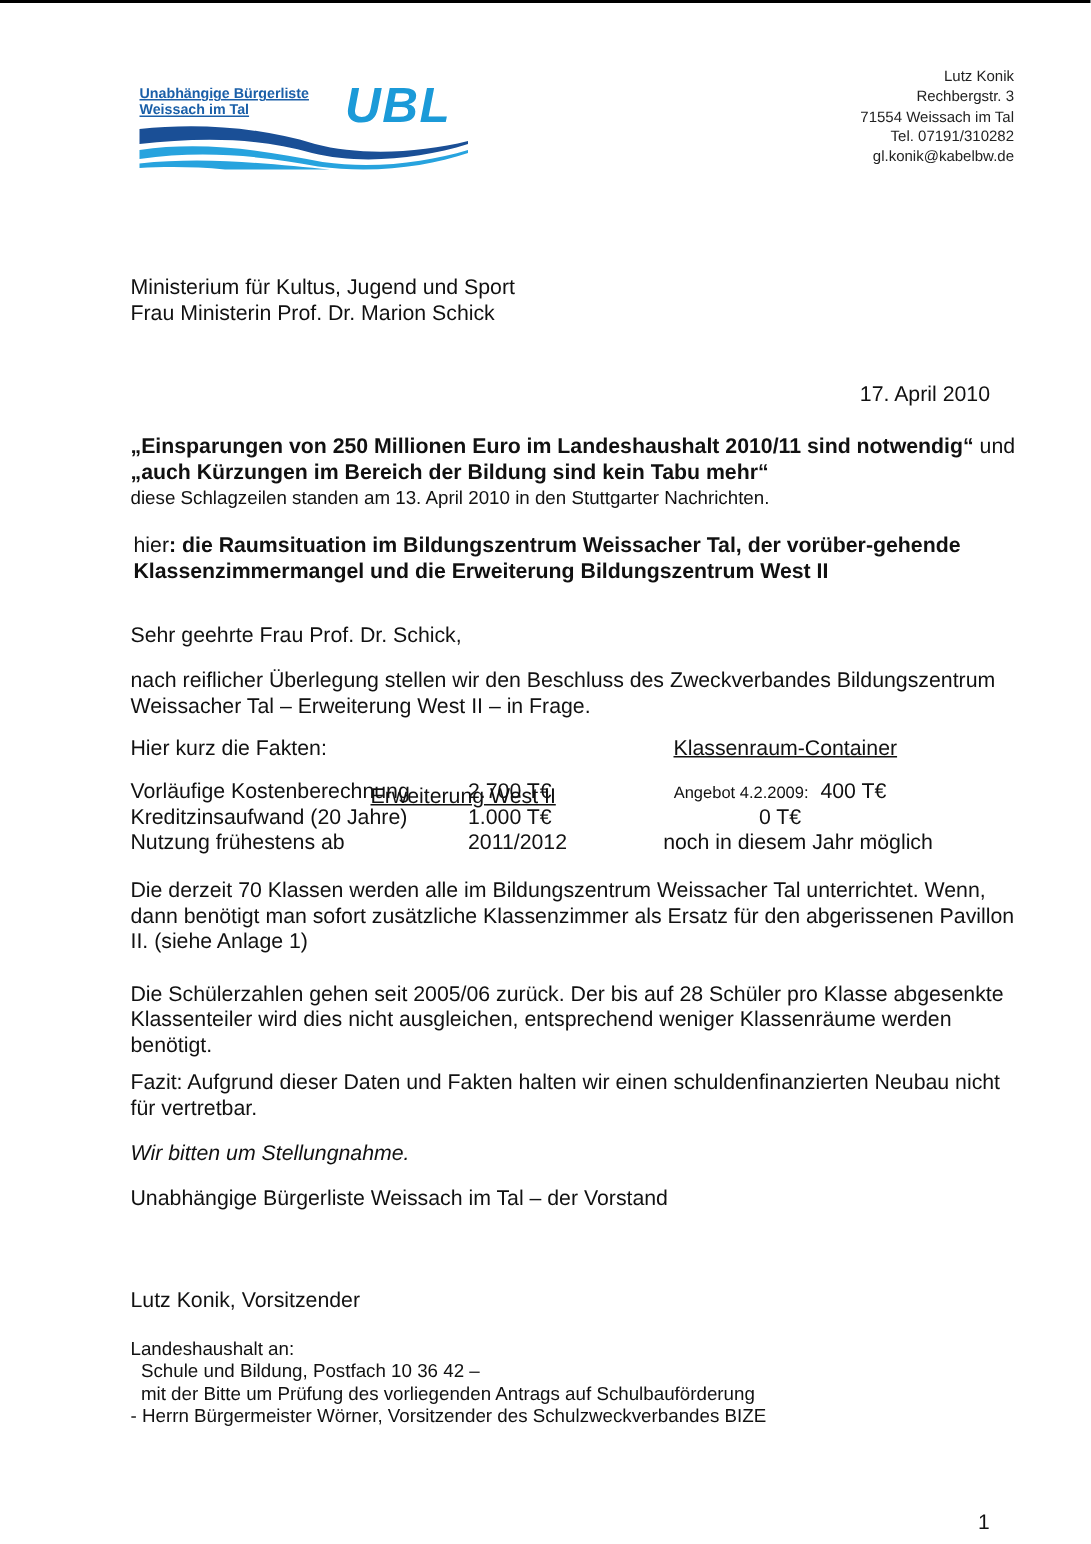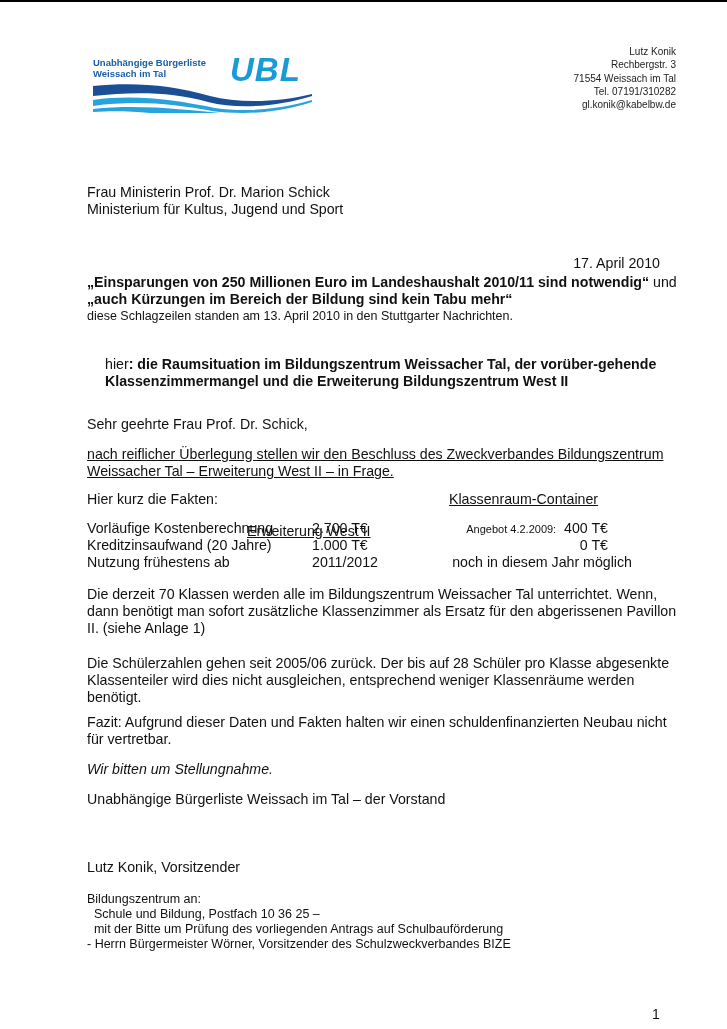--- a/index.html
+++ b/index.html
@@ -2,39 +2,39 @@
 <html><head>
 <meta charset="utf-8">
 <style>
   html, body { margin: 0; padding: 0; background: #ffffff; }
   body { width: 727px; height: 1029px; position: relative; overflow: hidden;
          font-family: "Liberation Sans", sans-serif; color: #111; }
   .topbar { position: absolute; left: 0; top: 0; width: 727px; height: 2px; background: #000; }
   .abs { position: absolute; }
   .logo { left: 90px; top: 52px; width: 225px; height: 65px; }
   .logo-text { position: absolute; left: 3px; top: 5px; font-size: 9.5px; font-weight: bold;
-               color: #1a5fa8; line-height: 11px; }
+               color: #1a5fa8; line-height: 11px; text-decoration: underline; }
   .logo-ubl { position: absolute; left: 140px; top: 1px; font-size: 33px; font-weight: bold;
               font-style: italic; color: #1b9ad8; letter-spacing: 1px; line-height: 34px; }
   .logo-waves { position: absolute; left: 0; top: 28px; }
   .sender { right: 51px; top: 45px; text-align: right; font-size: 10px; line-height: 13.3px; color: #222; }
   .recipient { left: 87px; top: 184px; font-size: 14.2px; line-height: 17px; }
   .date { right: 67px; top: 255px; font-size: 14.2px; }
-  .subject { left: 87px; top: 274px; width: 600px; font-size: 14.2px; line-height: 17px; }
+  .subject { left: 87px; top: 290px; width: 600px; font-size: 14.2px; line-height: 17px; }
   .subject b { font-weight: bold; }
   .subject .small { font-size: 12.5px; }
-  .regarding { left: 105px; top: 356px; width: 610px; font-size: 14.2px; line-height: 17px; }
+  .regarding { left: 89px; top: 356px; width: 610px; font-size: 14.2px; line-height: 17px; }
   .p { left: 87px; width: 600px; font-size: 14.2px; line-height: 17px; }
   .facts { left: 87px; top: 491px; width: 560px; font-size: 14.2px; }
   .u { text-decoration: underline; }
   .table { left: 87px; top: 520px; font-size: 14.2px; line-height: 17px; }
   .row { position: relative; height: 17px; }
   .c1 { position: absolute; left: 0; white-space: nowrap; }
   .c2 { position: absolute; left: 225px; white-space: nowrap; }
-  .c3 { position: absolute; left: 345px; width: 176px; text-align: right; white-space: nowrap; }
+  .c3 { position: absolute; left: 345px; width: 176px; text-align: center; white-space: nowrap; }
   .c3 .tiny { font-size: 11px; }
   .cc { left: 87px; top: 892px; font-size: 12.5px; line-height: 15px; }
   .pagenum { left: 652px; top: 1006px; font-size: 14px; }
 </style>
 </head>
 <body>
 
 <div class="topbar"></div>
 
 <div class="abs logo">
@@ -52,37 +52,37 @@
 
 <div class="abs sender">
   <div>Lutz Konik</div>
   <div>Rechbergstr. 3</div>
   <div>71554 Weissach im Tal</div>
   <div>Tel. 07191/310282</div>
   <div>gl.konik@kabelbw.de</div>
 </div>
 
 <div class="abs recipient">
+  <div>Ministerium für Kultus, Jugend und Sport</div>
   <div>Frau Ministerin Prof. Dr. Marion Schick</div>
-  <div>Ministerium für Kultus, Jugend und Sport</div>
 </div>
 
 <div class="abs date">17. April 2010</div>
 
 <div class="abs subject">
   <b>„Einsparungen von 250 Millionen Euro im Landeshaushalt 2010/11 sind notwendig“</b><span> und </span><b>„auch Kürzungen im Bereich der Bildung sind kein Tabu mehr“</b>
   <div class="small">diese Schlagzeilen standen am 13. April 2010 in den Stuttgarter Nachrichten.</div>
 </div>
 
 <div class="abs regarding">
   <span>hier</span><b>: die Raumsituation im Bildungszentrum Weissacher Tal, der vorüber-gehende Klassenzimmermangel und die Erweiterung Bildungszentrum West II</b>
 </div>
 
 <div class="abs p" style="top:416px;">Sehr geehrte Frau Prof. Dr. Schick,</div>
-<div class="abs p" style="top:446px;text-decoration:underline;">nach reiflicher Überlegung stellen wir den Beschluss des Zweckverbandes Bildungszentrum Weissacher Tal – Erweiterung West II – in Frage.</div>
+<div class="abs p" style="top:446px;">nach reiflicher Überlegung stellen wir den Beschluss des Zweckverbandes Bildungszentrum Weissacher Tal – Erweiterung West II – in Frage.</div>
 
 <div class="abs facts">
   <span class="c1">Hier kurz die Fakten:</span>
   <span class="u" style="position:absolute;left:160px;margin-top:32px;">Erweiterung West II</span>
   <span class="u" style="position:absolute;left:362px;">Klassenraum-Container</span>
 </div>
 
 <div class="abs table">
   <div class="row">
     <span class="c1">Vorläufige Kostenberechnung</span>
@@ -103,19 +103,19 @@
 
 <div class="abs p" style="top:586px;">Die derzeit 70 Klassen werden alle im Bildungszentrum Weissacher Tal unterrichtet. Wenn, dann benötigt man sofort zusätzliche Klassenzimmer als Ersatz für den abgerissenen Pavillon II. (siehe Anlage 1)</div>
 <div class="abs p" style="top:655px;">Die Schülerzahlen gehen seit 2005/06 zurück. Der bis auf 28 Schüler pro Klasse abgesenkte Klassenteiler wird dies nicht ausgleichen, entsprechend weniger Klassenräume werden benötigt.</div>
 <div class="abs p" style="top:714px;">Fazit: Aufgrund dieser Daten und Fakten halten wir einen schuldenfinanzierten Neubau nicht für vertretbar.</div>
 <div class="abs p" style="top:761px;font-style:italic;">Wir bitten um Stellungnahme.</div>
 <div class="abs p" style="top:791px;">Unabhängige Bürgerliste Weissach im Tal – der Vorstand</div>
 
 <div class="abs p" style="top:859px;">Lutz Konik, Vorsitzender</div>
 
 <div class="abs cc">
-  <div>Bildungszentrum an:</div>
-  <div style="white-space:pre;">  Schule und Bildung, Postfach 10 36 25 –</div>
+  <div>Landeshaushalt an:</div>
+  <div style="white-space:pre;">  Schule und Bildung, Postfach 10 36 42 –</div>
   <div style="white-space:pre;">  mit der Bitte um Prüfung des vorliegenden Antrags auf Schulbauförderung</div>
   <div style="white-space:pre;">- Herrn Bürgermeister Wörner, Vorsitzender des Schulzweckverbandes BIZE</div>
 </div>
 
 <div class="abs pagenum">1</div>
 
 </body></html>

